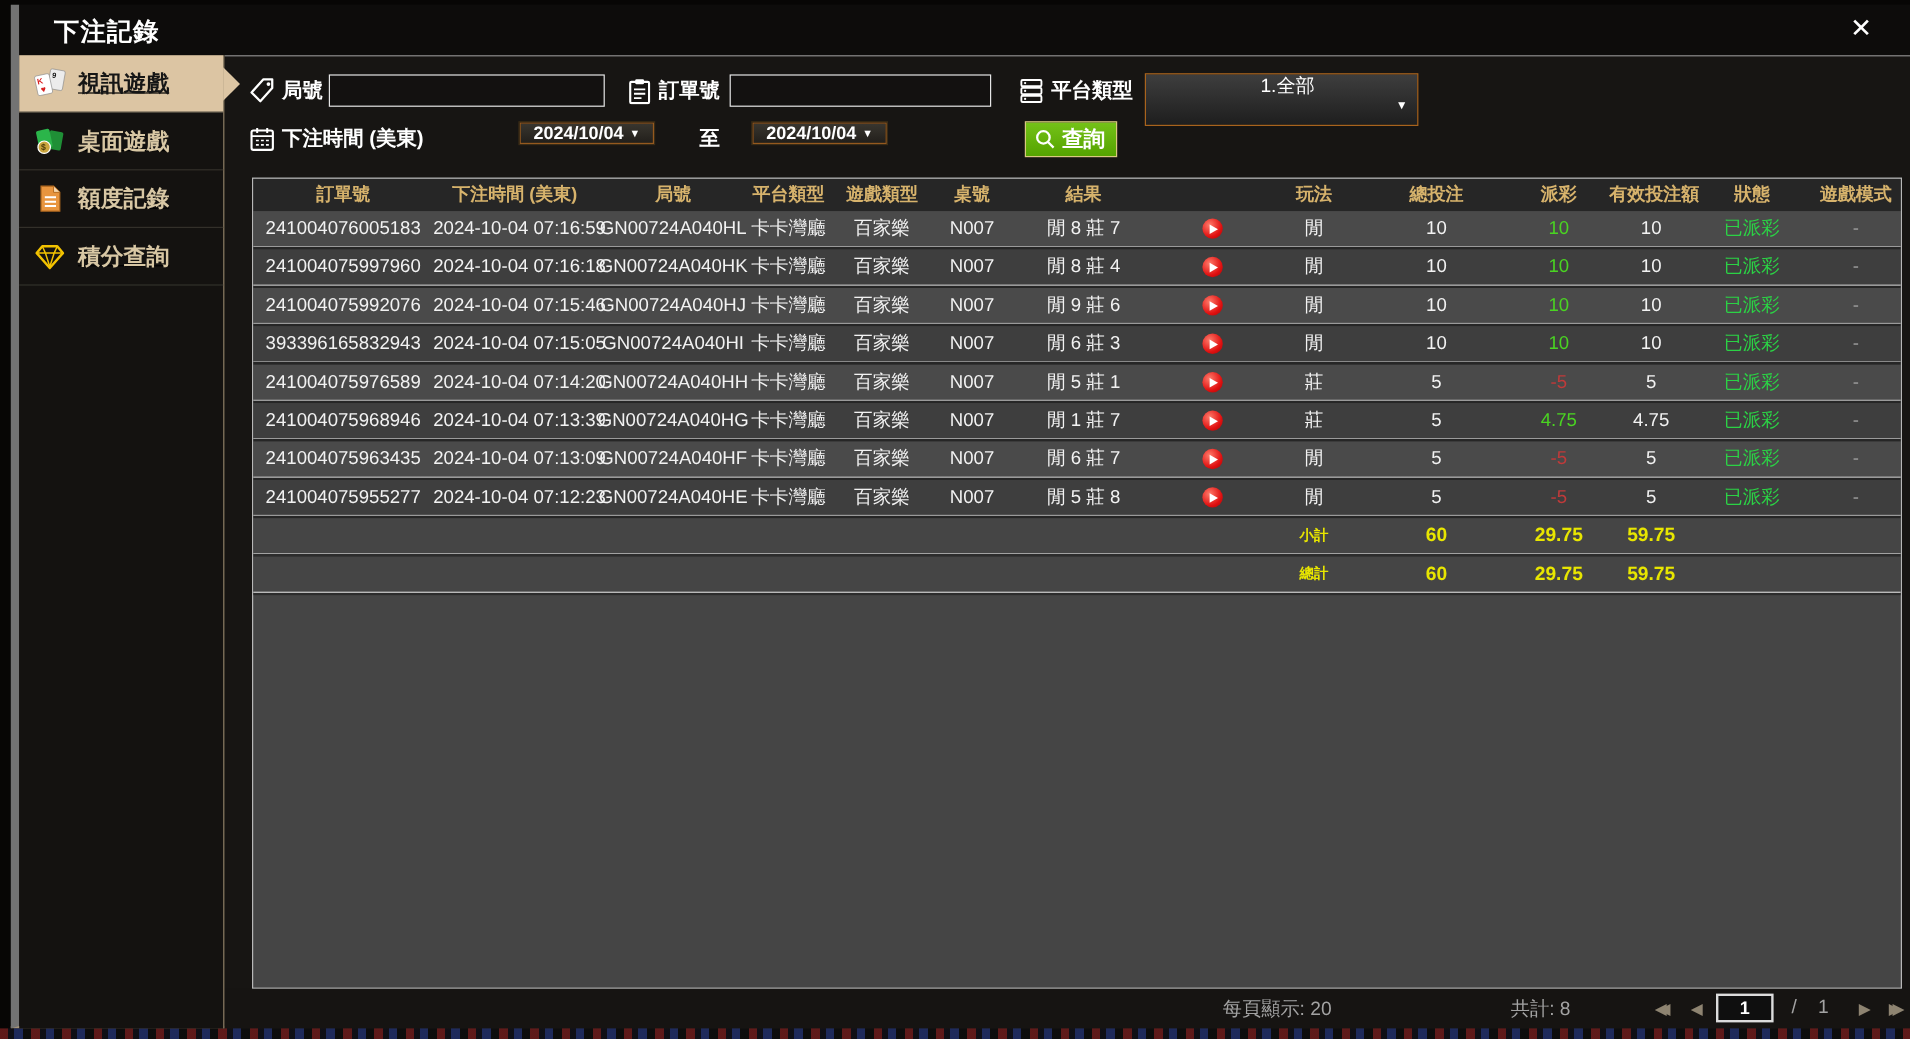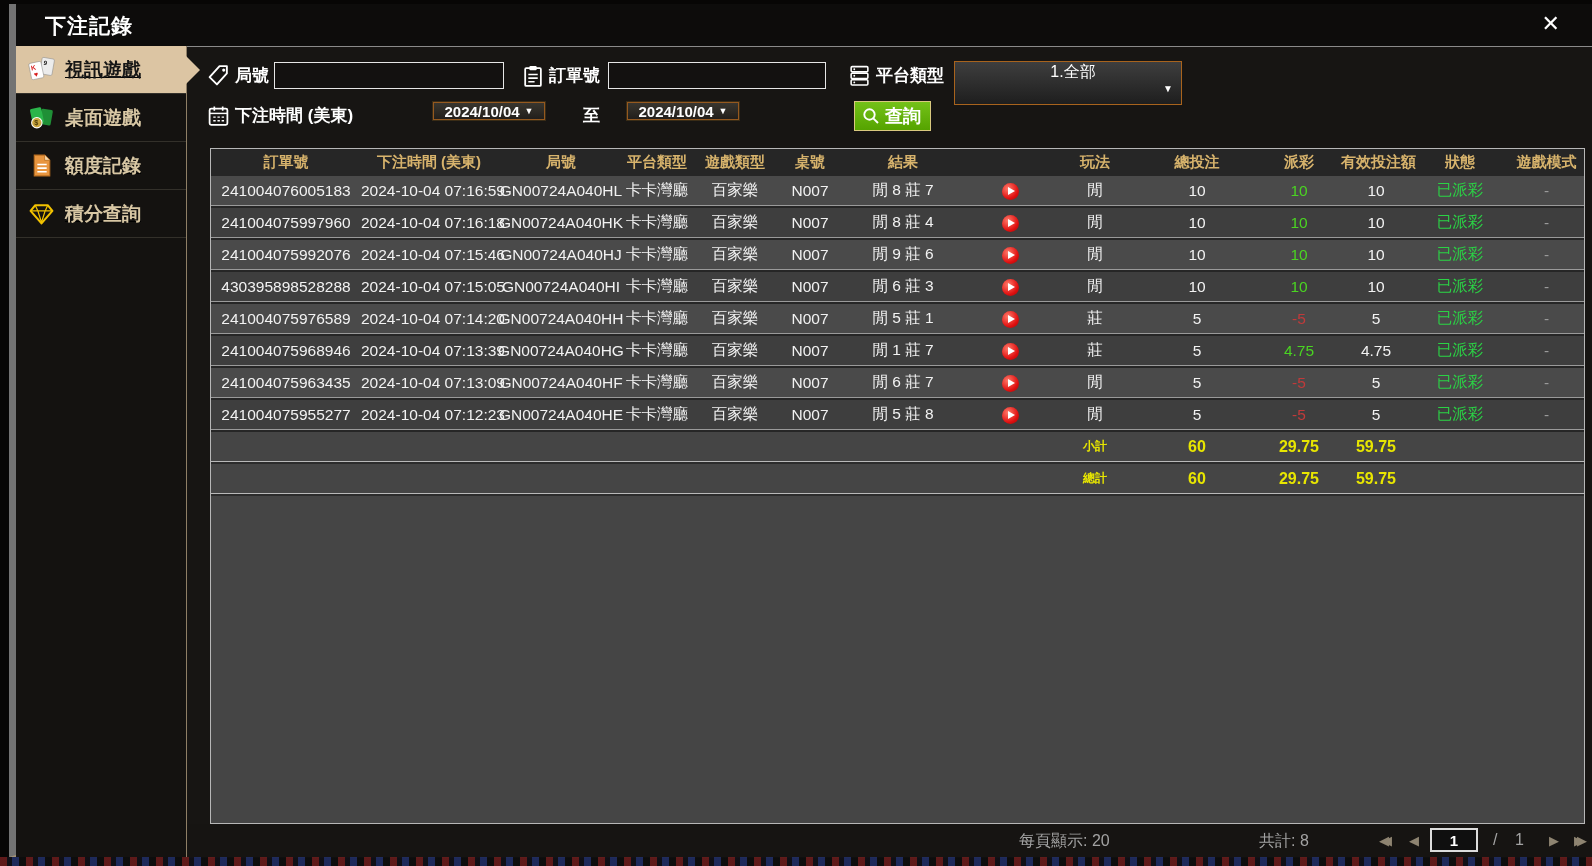--- a/index.html
+++ b/index.html
@@ -262,21 +262,21 @@
               <div class="cell c6">閒 9 莊 6</div>
               <div class="cell c7"><span class="play"></span></div>
               <div class="cell c8">閒</div>
               <div class="cell c9">10</div>
               <div class="cell c10 pos">10</div>
               <div class="cell c11">10</div>
               <div class="cell c12 status">已派彩</div>
               <div class="cell c13 mode">-</div>
             </div>
             <div class="trow dark">
-              <div class="cell c0">430395898528288</div>
+              <div class="cell c0">393396165832943</div>
               <div class="cell c1">2024-10-04 07:15:05</div>
               <div class="cell c2">GN00724A040HI</div>
               <div class="cell c3">卡卡灣廳</div>
               <div class="cell c4">百家樂</div>
               <div class="cell c5">N007</div>
               <div class="cell c6">閒 6 莊 3</div>
               <div class="cell c7"><span class="play"></span></div>
               <div class="cell c8">閒</div>
               <div class="cell c9">10</div>
               <div class="cell c10 pos">10</div>

